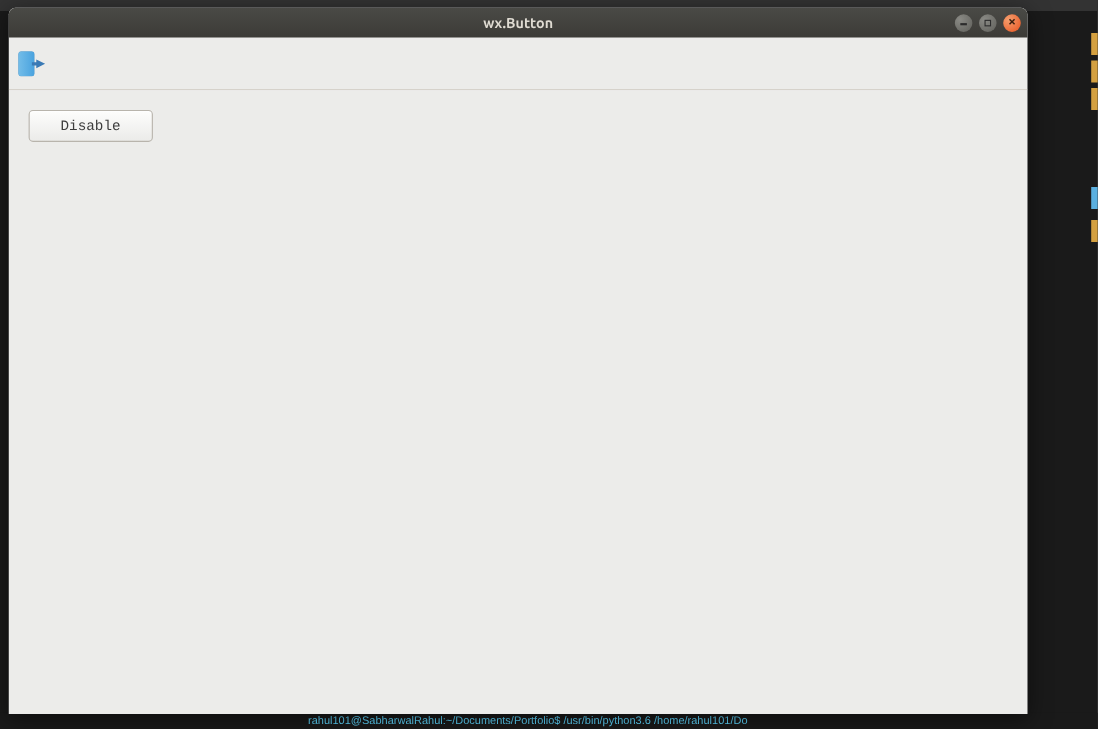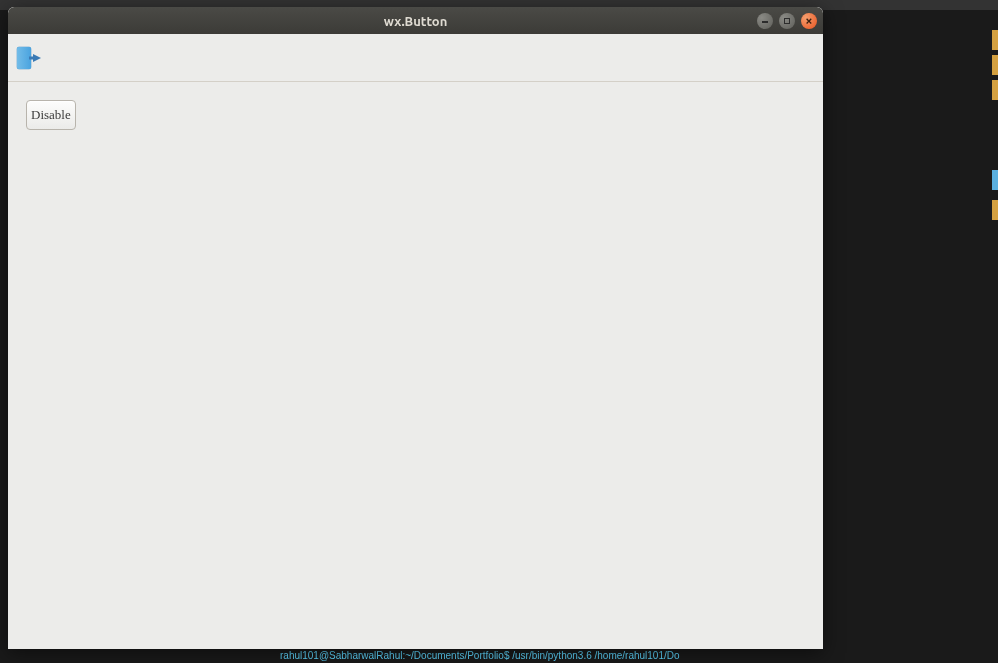--- a/index.html
+++ b/index.html
@@ -67,21 +67,21 @@
       position: absolute;
       right: 0;
       width: 6px;
       height: 20px;
     }
     
     .window {
       position: absolute;
       top: 7px;
       left: 8px;
-      width: 815px;
+      width: 926px;
       height: 642px;
       background: #ececea;
       border-radius: 6px 6px 0 0;
       box-shadow: 0 4px 20px rgba(0,0,0,0.5);
       overflow: hidden;
     }
     
     .titlebar {
       height: 27px;
       background: linear-gradient(to bottom, #4a4a46 0%, #3c3b37 100%);
@@ -175,25 +175,25 @@
     .content-area {
       padding: 18px 18px;
       background: #ececea;
       height: calc(100% - 75px);
     }
     
     .disable-button {
       background: linear-gradient(to bottom, #fdfdfc 0%, #ebebe9 100%);
       border: 1px solid #b8b4ac;
       border-radius: 4px;
-      padding: 6px 4px;
+      padding: 6px 28px;
       font-size: 13px;
       color: #3c3c3c;
       cursor: pointer;
-      font-family: Liberation Serif, serif;
+      font-family: Liberation Mono, monospace;
       box-shadow: 0 1px 0 rgba(255,255,255,0.8) inset;
     }
   </style>
 </head>
 <body>
 
 <div class="background-clutter">
   <div class="bg-top"></div>
   <div class="bg-bottom">
     <span>rahul101@SabharwalRahul:~/Documents/Portfolio$ /usr/bin/python3.6 /home/rahul101/Do</span>

